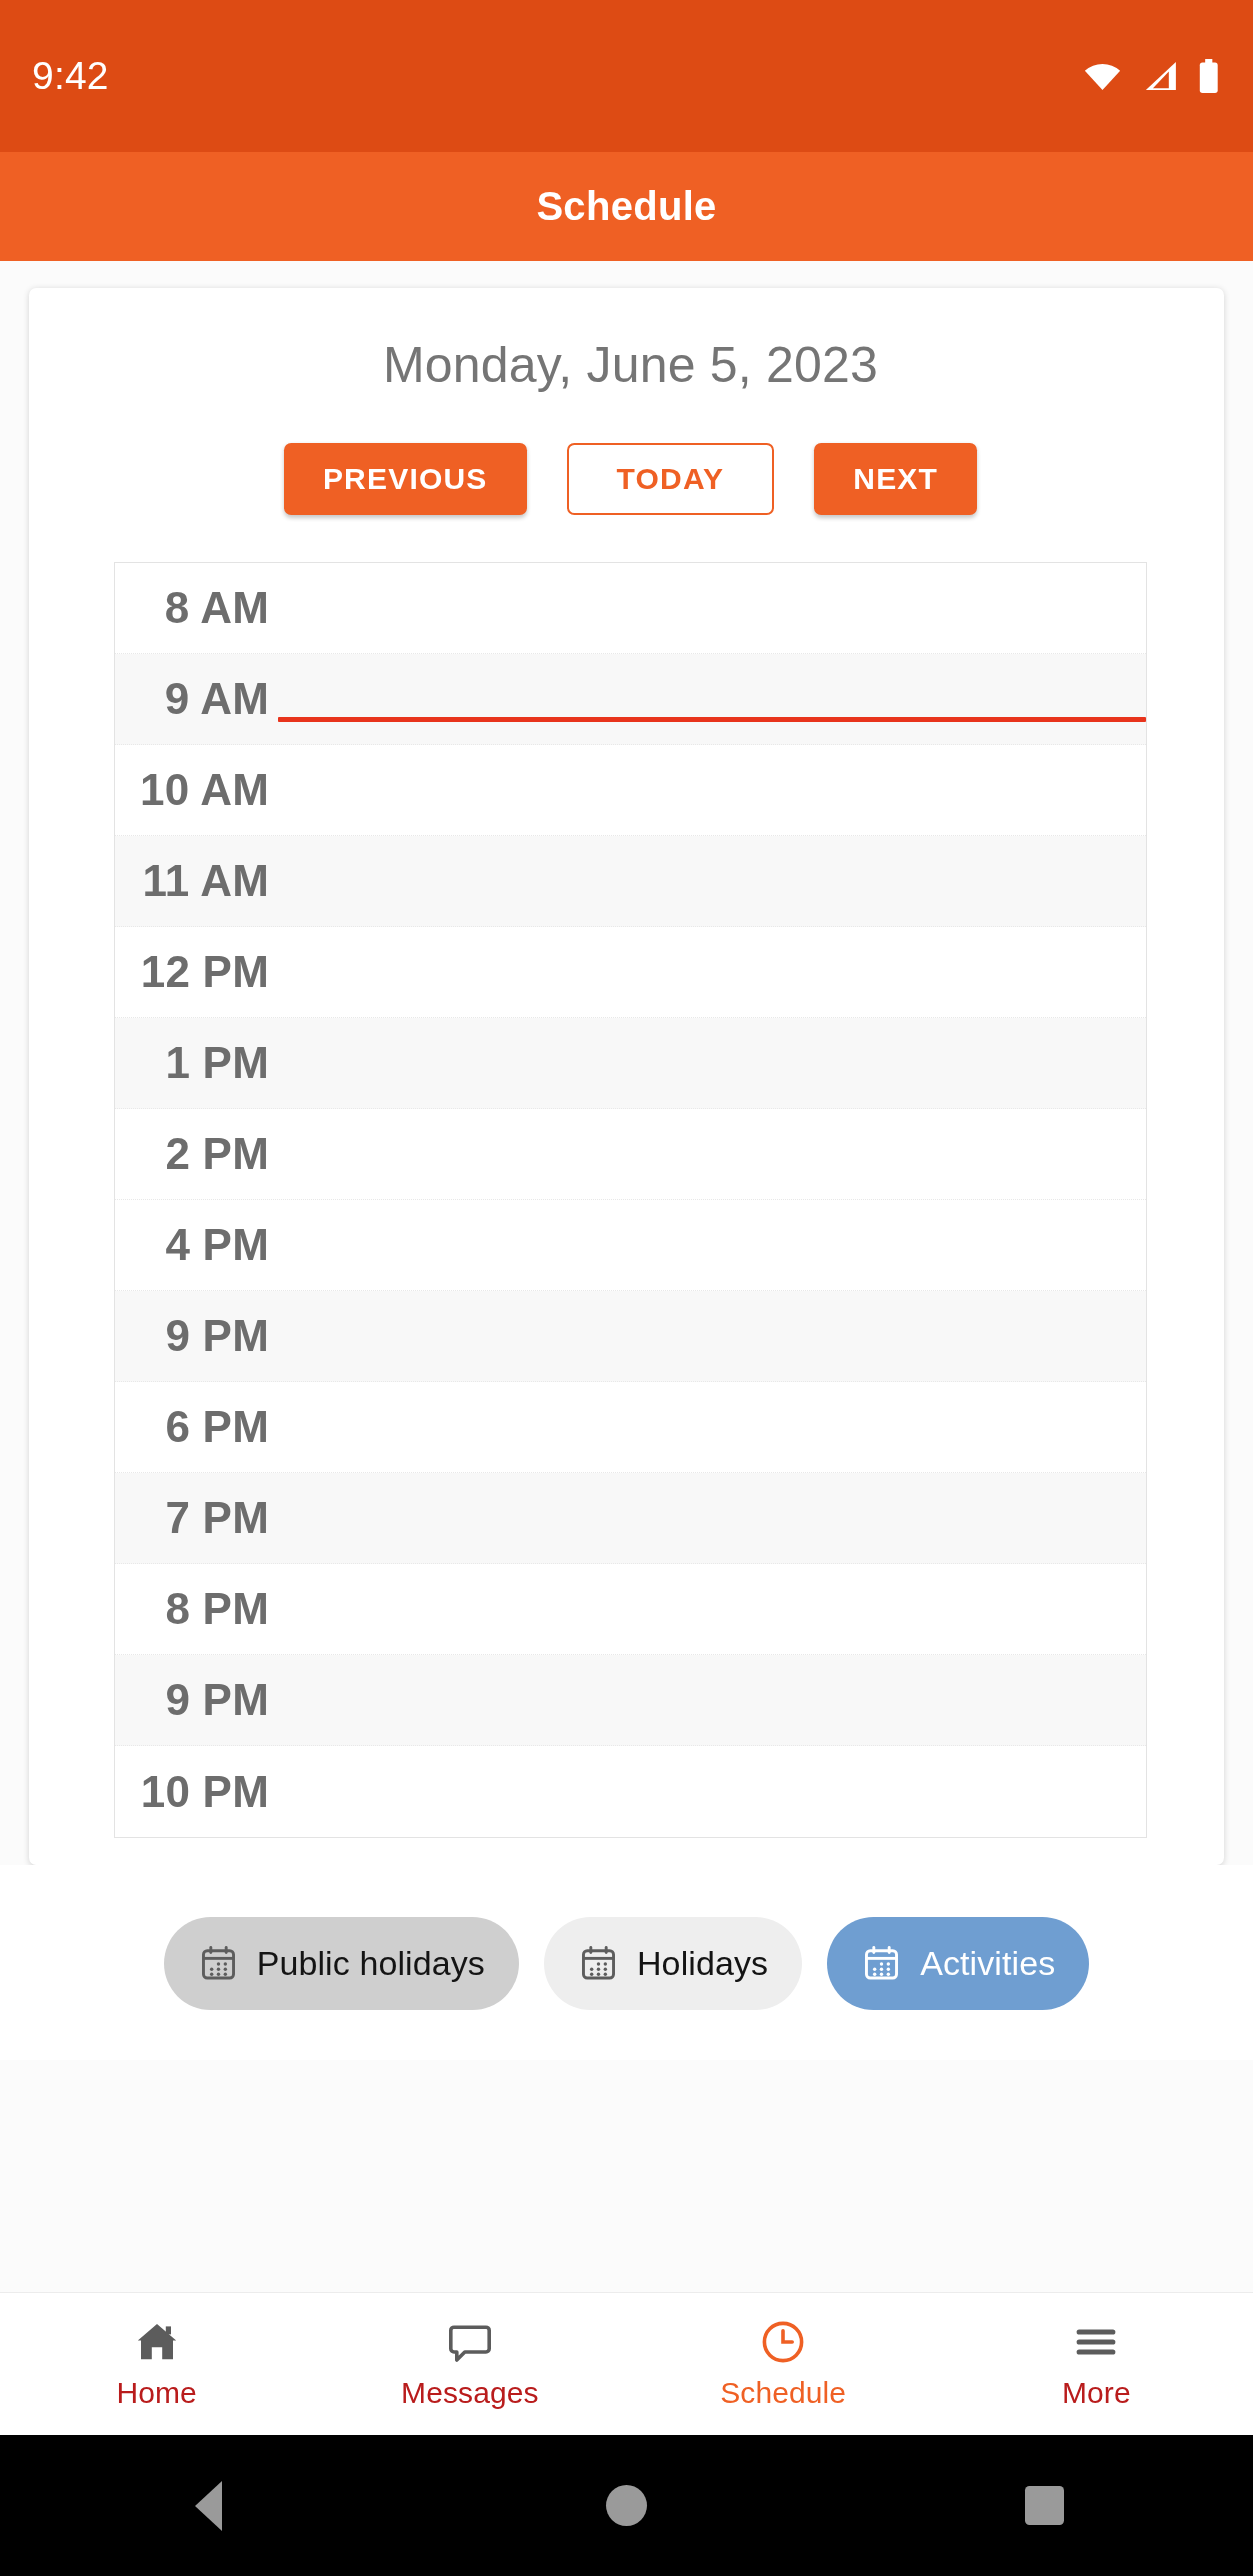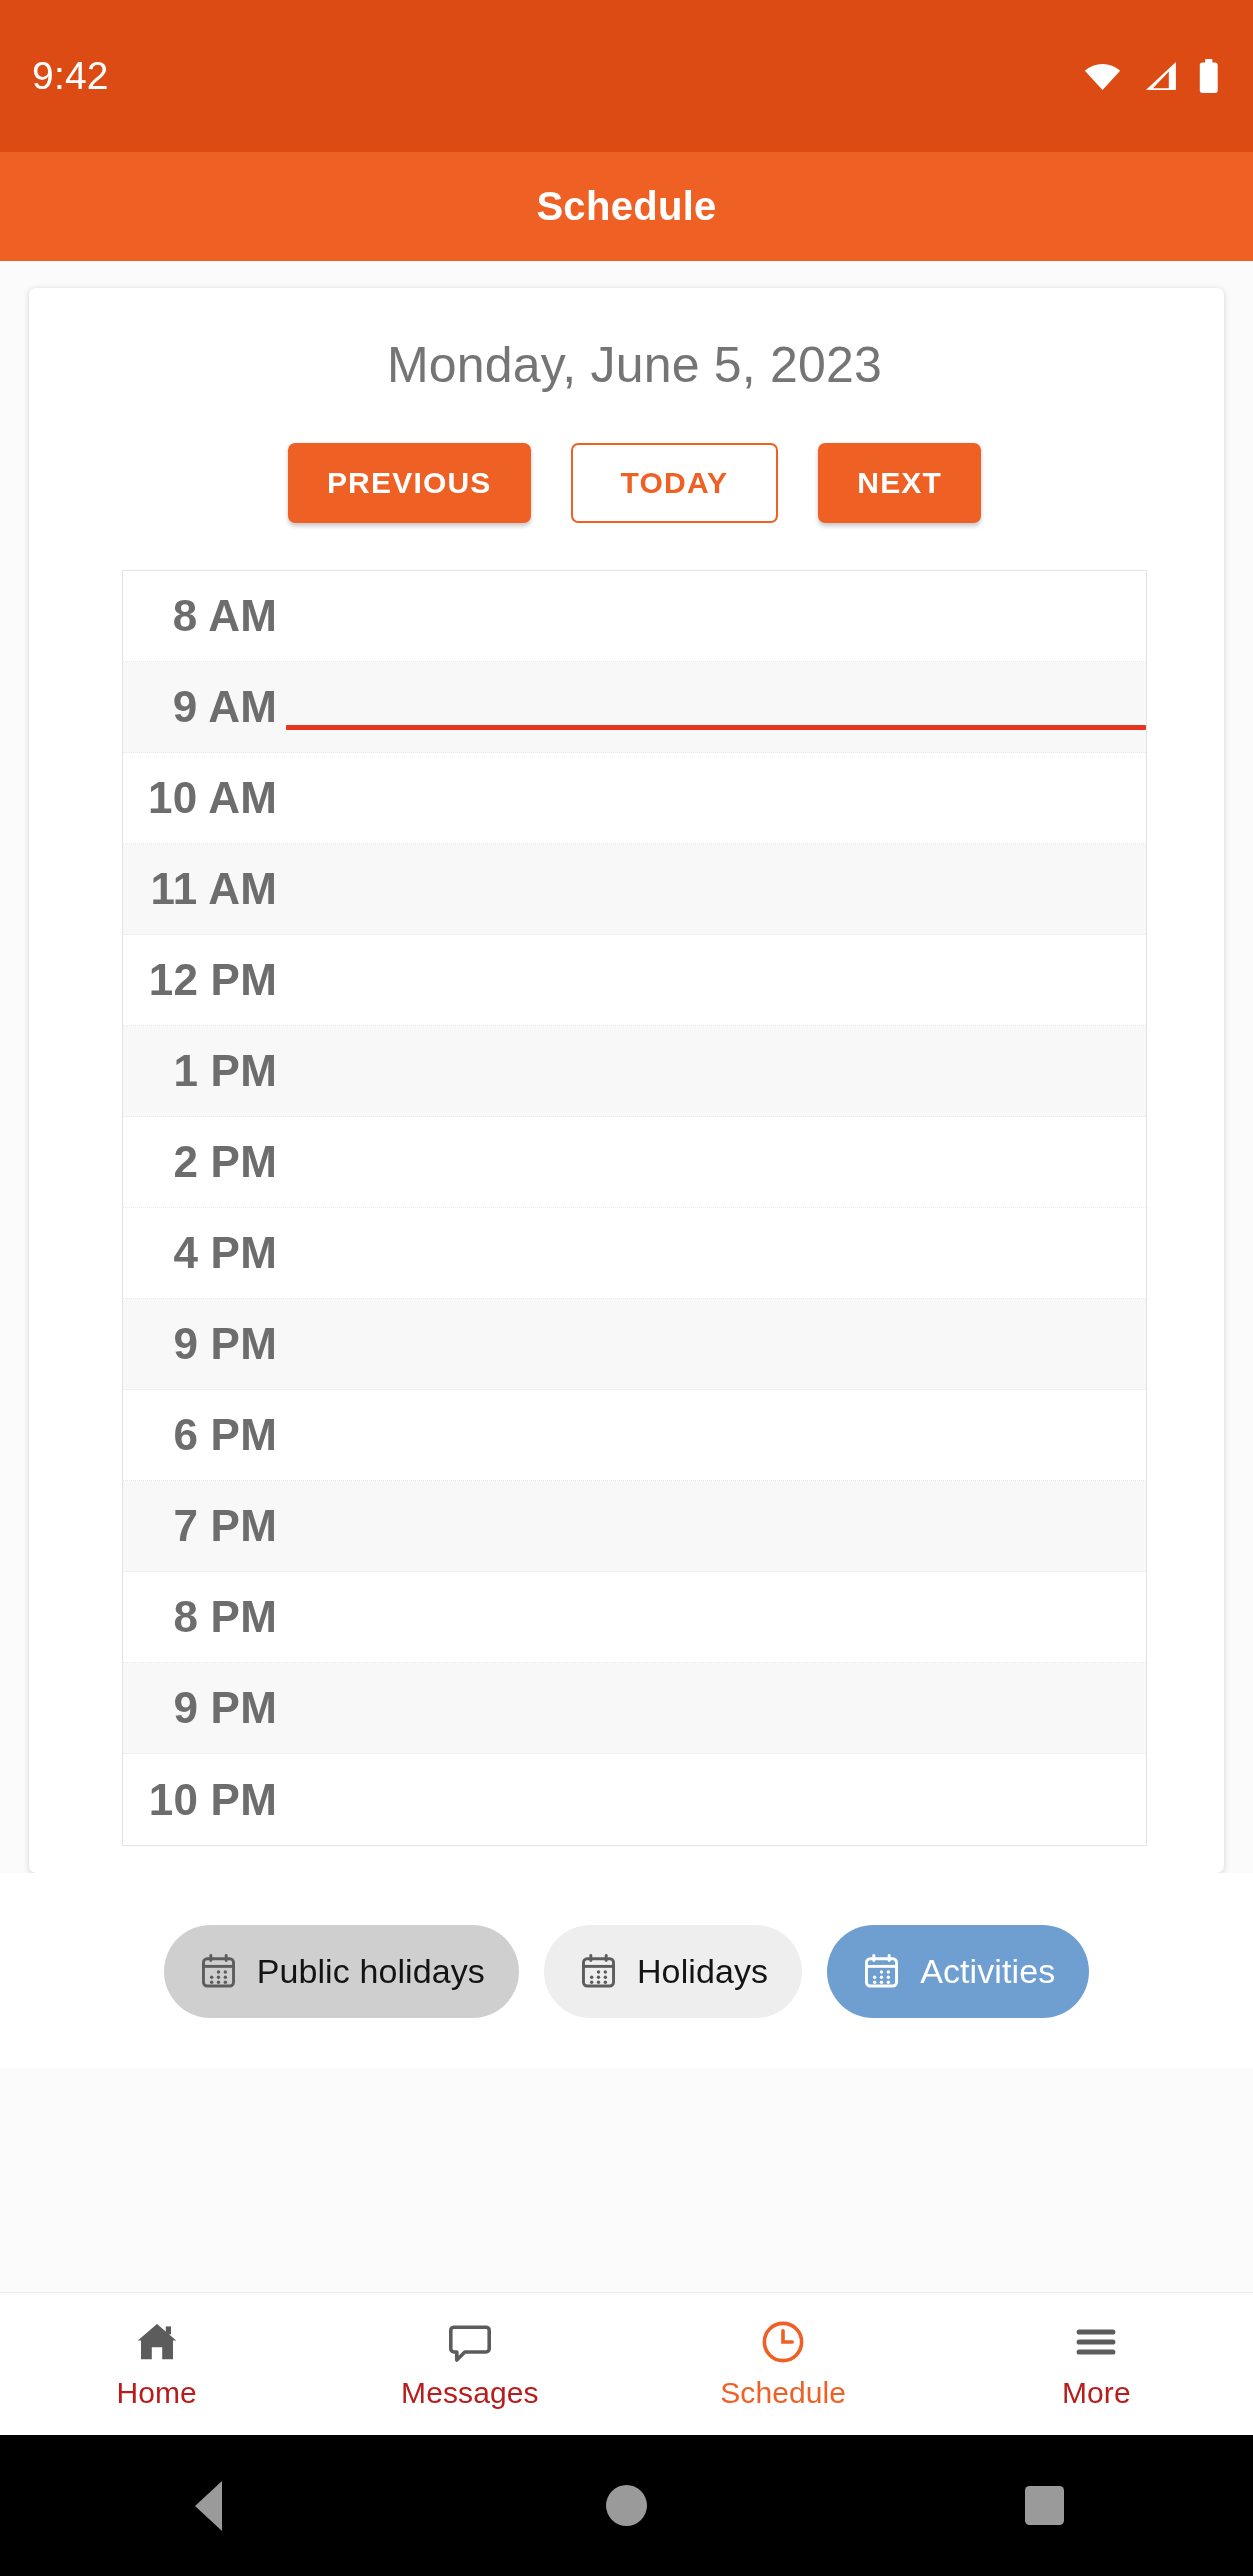--- a/index.html
+++ b/index.html
@@ -68,21 +68,21 @@
     flex-direction: column;
     min-height: 0;
   }
 
   
   .card {
     margin: 27px 29px 0 29px;
     background: #ffffff;
     border-radius: 7.2px;
     box-shadow: 0 1.8px 6.3px rgba(0,0,0,0.16);
-    padding: 32px 0 27px 16px;
+    padding: 32px 0 27px 8px;
     flex: none;
   }
 
   .card-date {
     text-align: center;
     color: #757575;
     font-size: 50px;
     font-weight: 400;
     letter-spacing: 0.2px;
     padding: 16px 0 0 0;
@@ -95,21 +95,21 @@
     align-items: center;
     gap: 40px;
     margin-top: 49px;
   }
   .nav-btn {
     font-family: "Liberation Sans", sans-serif;
     font-size: 30px;
     font-weight: bold;
     letter-spacing: 1.2px;
     border-radius: 7.2px;
-    height: 80px;
+    height: 72px;
     display: flex;
     align-items: center;
     justify-content: center;
     cursor: pointer;
     border: none;
   }
   .nav-btn.filled {
     background: #ef6024;
     color: #ffffff;
     box-shadow: 0 2.7px 4.5px rgba(0,0,0,0.22);

